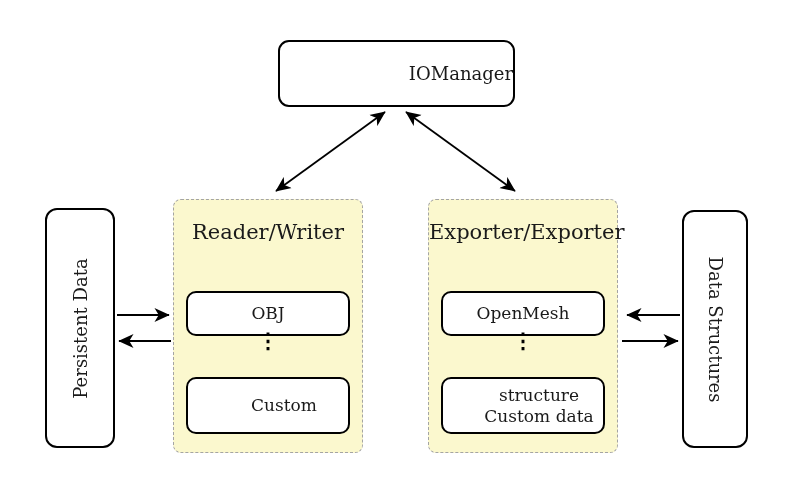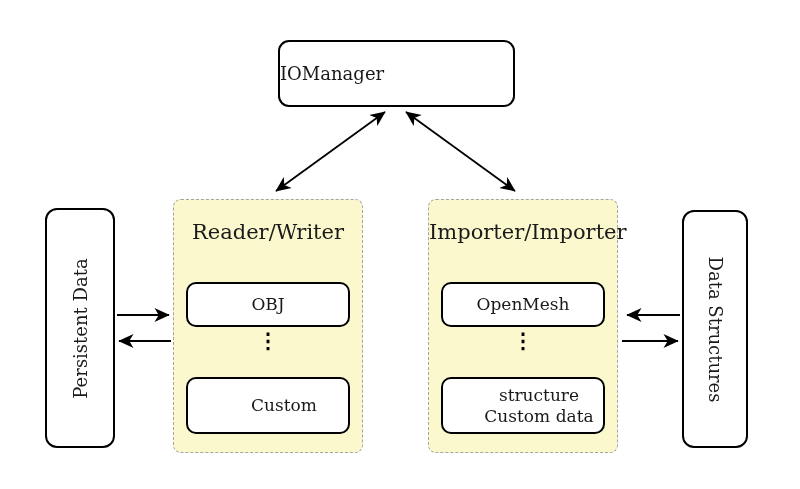--- a/index.html
+++ b/index.html
@@ -26,21 +26,21 @@
   .manager-box {
     position: absolute;
     left: 278px; top: 40px;
     width: 237px; height: 67px;
     box-sizing: border-box;
     border: 2.5px solid #000;
     border-radius: 11px;
     background: #ffffff;
     display: flex;
     align-items: center;
-    justify-content: flex-start;
+    justify-content: flex-end;
     font-size: 18px;
   }
   
   .panel {
     position: absolute;
     top: 199px;
     width: 190px; height: 254px;
     box-sizing: border-box;
     background: #FBF8CE;
     border: 1.6px dashed #a4a4a4;
@@ -63,21 +63,21 @@
     border: 2.5px solid #000;
     border-radius: 10px;
     display: flex;
     flex-direction: column;
     align-items: center;
     justify-content: center;
     font-size: 17px;
     line-height: 21px;
     text-align: center;
   }
-  .inner-top    { top: 82px;  height: 45px; }
+  .inner-top    { top: 91px;  height: 45px; }
   .inner-bottom { top: 177px; height: 57px; padding-left: 32px; }
   .vdots {
     position: absolute;
     top: 128px; left: 0;
     width: 100%;
     text-align: center;
     font-size: 21px;
     line-height: 26px;
     font-weight: bold;
     color: #000;
@@ -140,21 +140,21 @@
       <span class="line-span">OBJ</span>
 
     </div>
     <div class="vdots">⋮</div>
     <div class="inner-box inner-bottom">
       <span class="line-span">Custom</span>
     </div>
   </div>
 
   <div class="panel panel-right">
-    <div class="panel-title">Importer/Importer</div>
+    <div class="panel-title">Exporter/Exporter</div>
     <div class="inner-box inner-top">
       <span class="line-span">OpenMesh</span>
 
     </div>
     <div class="vdots">⋮</div>
     <div class="inner-box inner-bottom">
       <span class="line-span">structure</span>
       <span class="line-span">Custom data</span>
     </div>
   </div>

